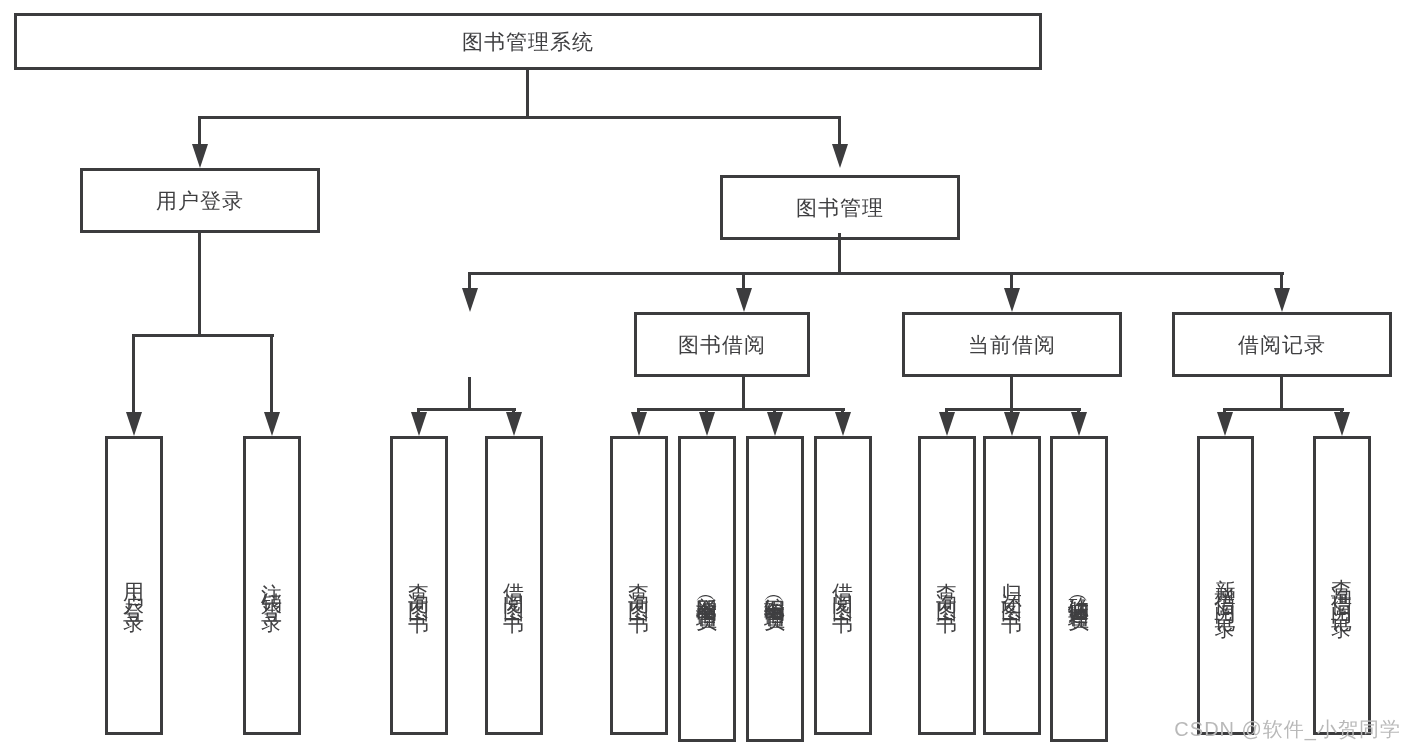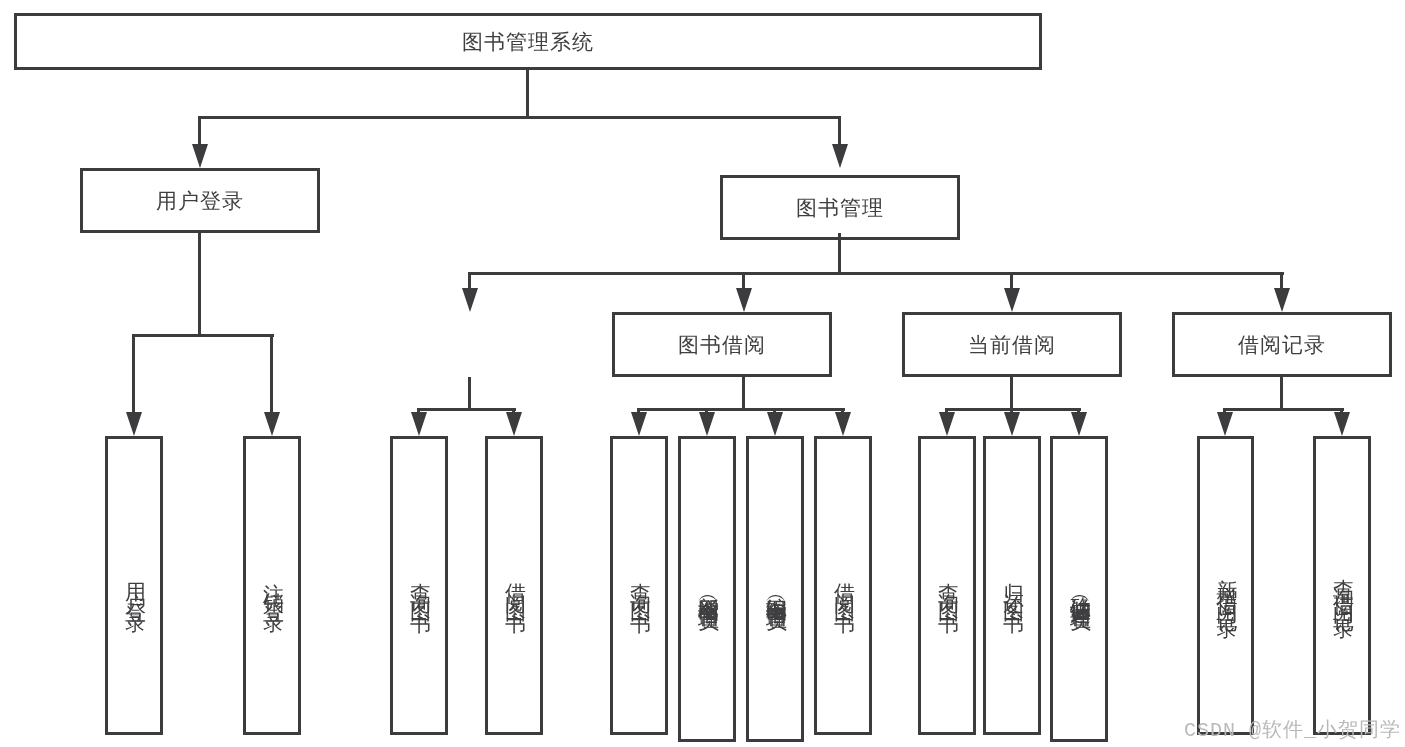--- a/index.html
+++ b/index.html
@@ -8,21 +8,21 @@
     --watermark:#b9b9b9;
     --background:#ffffff;
   }
   *{margin:0;padding:0;box-sizing:border-box;}
   html,body{background:#e9e9e9;}
   .canvas{
     position:relative;
     width:1405px;height:747px;
     background:var(--background);
     overflow:hidden;
-    font-family:Liberation Mono, monospace;
+    font-family:Liberation Sans, sans-serif;
     text-align:right;
   }
   .box{
     position:absolute;
     border:3px solid var(--line);
     background:var(--background);
     display:flex;align-items:center;justify-content:center;
     color:var(--text);
   }
   .hlabel{font-size:21px;letter-spacing:1px;color:var(--text);}
@@ -87,21 +87,21 @@
   <div class="hline" style="left:469px;top:272px;width:815px;"></div>
   <div class="vline" style="left:468px;top:272px;height:20px;"></div>
   <div class="arrow" style="left:462px;top:288px;"></div>
   <div class="vline" style="left:742px;top:272px;height:20px;"></div>
   <div class="arrow" style="left:736px;top:288px;"></div>
   <div class="vline" style="left:1010px;top:272px;height:20px;"></div>
   <div class="arrow" style="left:1004px;top:288px;"></div>
   <div class="vline" style="left:1280px;top:272px;height:20px;"></div>
   <div class="arrow" style="left:1274px;top:288px;"></div>
 
-  <div class="box" style="left:612px;top:312px;width:220px;height:65px;">
+  <div class="box" style="left:634px;top:312px;width:176px;height:65px;">
     <span class="hlabel">图书借阅</span>
   </div>
   <div class="box" style="left:902px;top:312px;width:220px;height:65px;">
     <span class="hlabel">当前借阅</span>
   </div>
   <div class="box" style="left:1172px;top:312px;width:220px;height:65px;">
     <span class="hlabel">借阅记录</span>
   </div>
 
   <div class="vline" style="left:468px;top:377px;height:34px;"></div>

